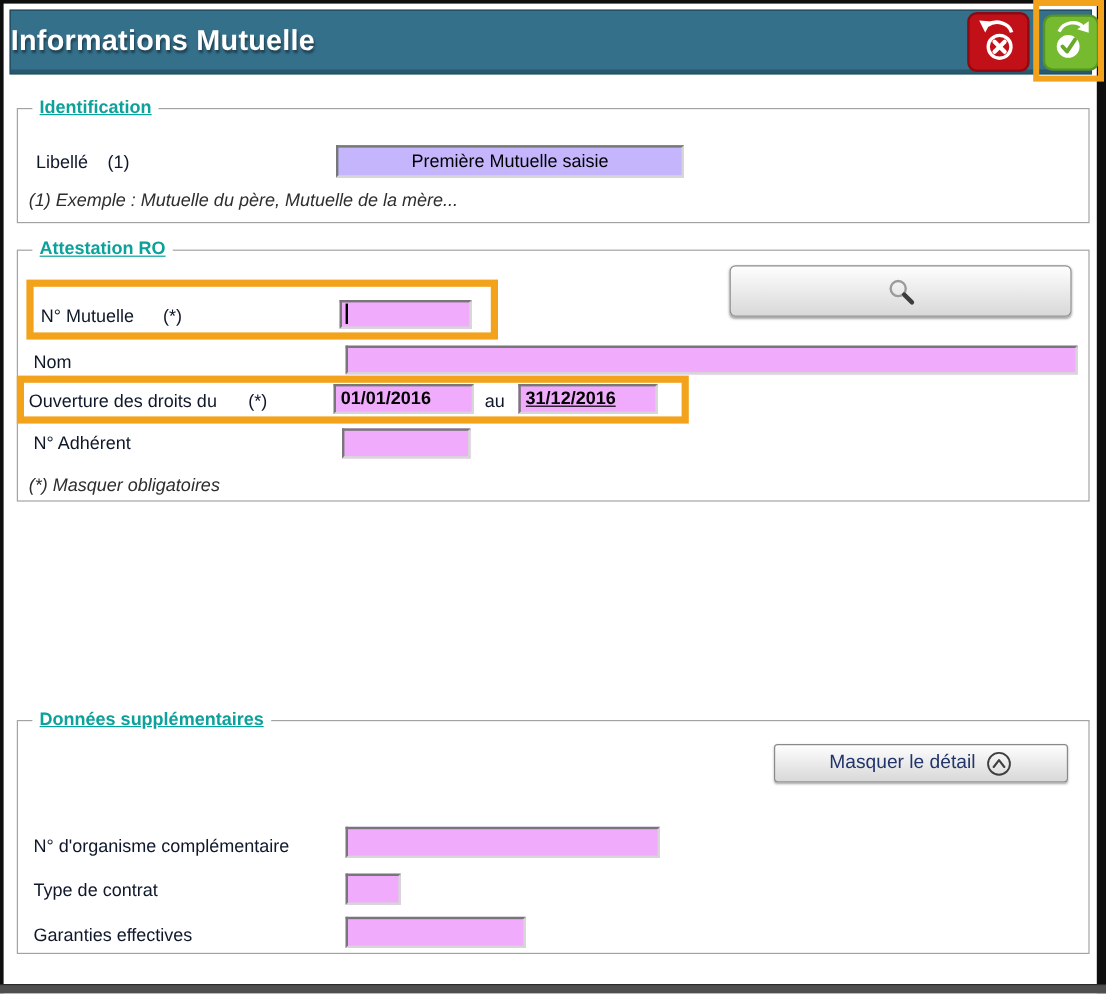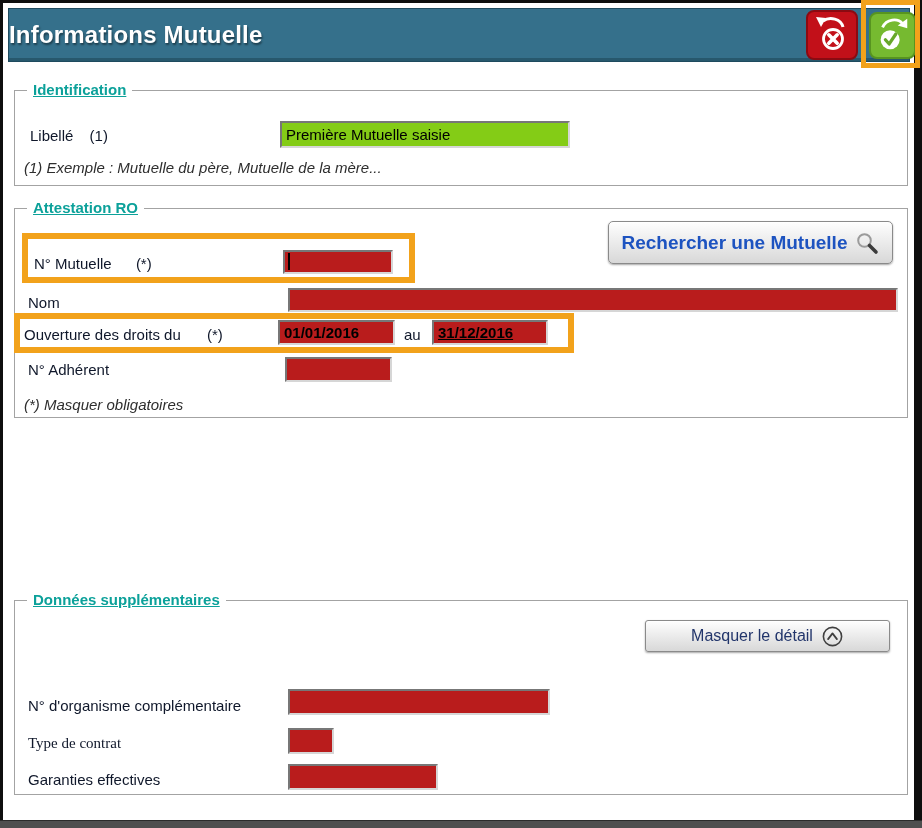--- a/index.html
+++ b/index.html
@@ -41,24 +41,24 @@
     position:absolute; top:-10px; left:12px; background:#fff; padding:0 6px;
     color:#0CA19A; font-weight:bold; font-size:15px; text-decoration:underline;
     white-space:nowrap; z-index:2;
   }
   .lbl { position:absolute; font-size:15px; color:#0f172a; white-space:nowrap; line-height:18px; }
   .note { position:absolute; font-size:15px; color:#2e2e2e; font-style:italic; white-space:nowrap; line-height:18px; }
   .bold { font-weight:normal; }
 
   input.tb {
     position:absolute; font-family:"Liberation Sans", sans-serif; font-size:15px; color:#000;
-    background:#b91c1c; padding:2px 4px;
+    background:#f0abfc; padding:2px 4px;
     border:2px solid; border-color:#777 #d6d6d6 #d6d6d6 #777; outline:none;
   }
-  input.tb.gray { background:#84cc16; }
+  input.tb.gray { background:#c4b5fd;text-align:center; }
   input.tb.bold { font-weight:bold; }
 
   .caret { position:absolute; width:2px; height:17px; background:#000; }
 
   .dd {
     position:absolute; background:linear-gradient(#fbfbfb,#d6d6d6);
     border:1px solid #8f8f8f; box-shadow:0 0 0 1px #cfcfcf, inset 1px 1px 0 #fff;
     display:flex; align-items:center; cursor:pointer;
   }
   .dd .val { flex:1; font-size:15px; padding-left:6px; color:#000; }
@@ -124,21 +124,20 @@
       <span style="margin-left:12px;">(1)</span>
     </div>
     <input class="tb gray" style="left: 265px; top: 30px; width: 290px; height: 27px;" readonly="" value="Première Mutuelle saisie">
     <div class="note" style="left:9px; top:68px;">(1) Exemple : Mutuelle du père, Mutuelle de la mère...</div>
   </div>
 
   <div class="fieldset" style="top:208px; height:210px;">
     <div class="legend">Attestation RO</div>
 
     <div class="push search" style="left:593px; top:12px; width:285px; height:43px;">
-      <span>Rechercher une Mutuelle</span>
       <span style="display:flex;">
         <svg width="24" height="24" viewBox="0 0 24 24">
           <circle cx="9.5" cy="9.5" r="6.3" stroke="#9b9b9b" stroke-width="2" fill="none"></circle>
           <line x1="14.5" y1="14.5" x2="21" y2="21" stroke="#3c3c3c" stroke-width="3.6" stroke-linecap="round"></line>
         </svg>
       </span>
     </div>
 
     <div class="oa-box" style="left:7px; top:24px; width:393px; height:50px;"></div>
     <div class="lbl" style="left:19px; top:46px;">
@@ -176,20 +175,20 @@
         <svg width="23" height="23" viewBox="0 0 26 26">
           <circle cx="13" cy="13" r="10.3" stroke="#3f3f3f" stroke-width="1.8" fill="none"></circle>
           <polyline points="8,16 13,9.5 18,16" stroke="#3f3f3f" stroke-width="2" fill="none" stroke-linecap="round" stroke-linejoin="round"></polyline>
         </svg>
       </span>
     </div>
 
     <div class="lbl" style="left:13px; top:96px;">N° d'organisme complémentaire</div>
     <input class="tb" style="left: 273px; top: 88px; width: 262px; height: 26px;" value="">
 
-    <div class="lbl" style="left:13px; top:133px;font-family:Liberation Serif, serif;">Type de contrat</div>
+    <div class="lbl" style="left:13px; top:133px;">Type de contrat</div>
     <input class="tb" style="left: 273px; top: 127px; width: 46px; height: 26px;" value="">
 
     <div class="lbl" style="left:13px; top:170px;">Garanties effectives</div>
     <input class="tb" style="left: 273px; top: 163px; width: 150px; height: 26px;" value="">
   </div>
 
 </div>
 
 </body></html>

